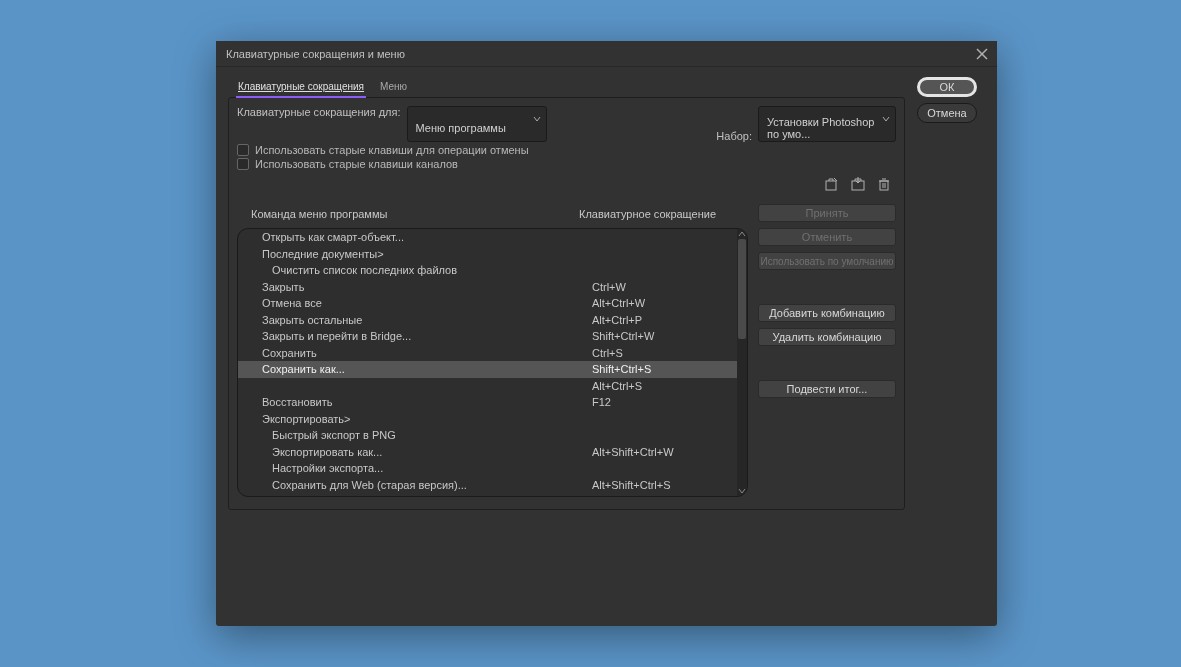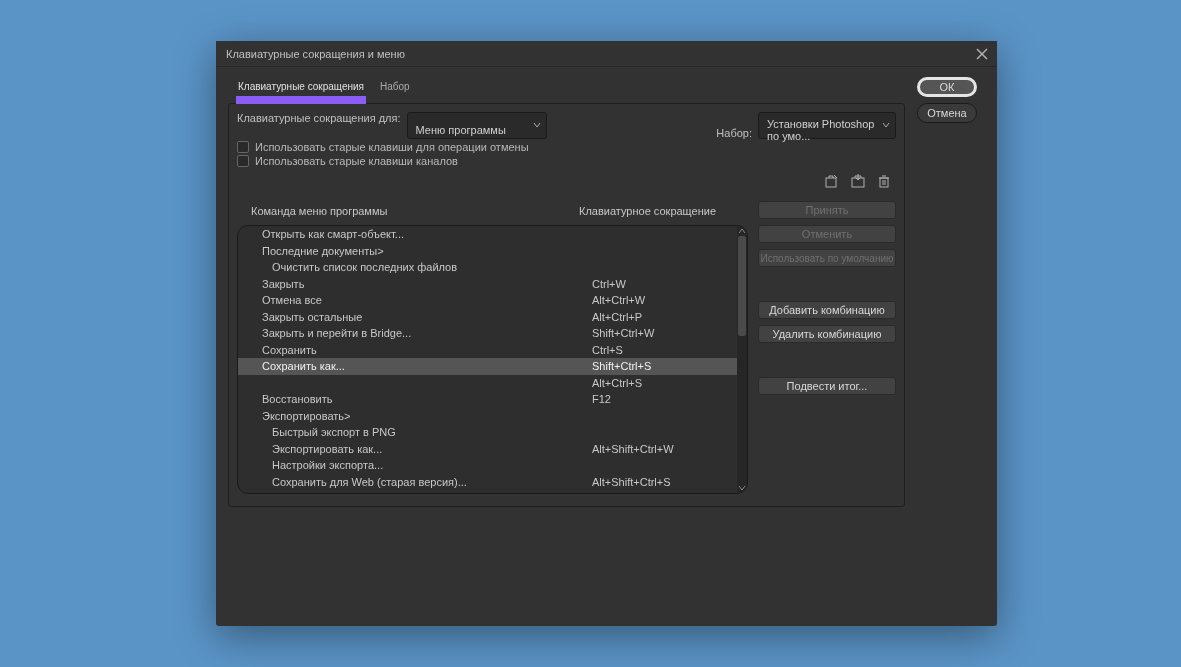--- a/index.html
+++ b/index.html
@@ -67,35 +67,36 @@
   margin-bottom: 0;
 }
 .tab {
   font-size: 10px;
   color: #aaa;
   padding: 4px 2px;
   cursor: pointer;
 }
 .tab.active {
   color: #e0e0e0;
-  border-bottom: 8px solid #8b5cf6;
+  border-bottom: 2px solid #8b5cf6;
+  text-decoration: underline;
 }
 
 .panel {
   border: 1px solid #1e1e1e;
   border-radius: 3px;
   padding: 8px 8px 12px 8px;
   margin-top: -1px;
 }
 .row-label { color: #c0c0c0; }
 .dropdown {
   background: #2a2a2a;
   border: 1px solid #1a1a1a;
   border-radius: 3px;
-  height: 27px;
+  height: 36px;
   display: flex;
   align-items: center;
   padding: 8px 18px 0 8px;
   color: #d0d0d0;
   position: relative;
   font-size: 11px;
 }
 .dropdown .chevron {
   position: absolute;
   right: 5px;
@@ -224,21 +225,21 @@
           <line x1="2" y1="2" x2="12" y2="12" stroke="currentColor" stroke-width="1.5"></line>
           <line x1="12" y1="2" x2="2" y2="12" stroke="currentColor" stroke-width="1.5"></line>
         </svg>
     </span>
   </div>
 
   <div class="content">
     <div class="main-col">
       <div class="tabs">
         <div class="tab active">Клавиатурные сокращения</div>
-        <div class="tab">Набор</div>
+        <div class="tab">Меню</div>
       </div>
 
       <div class="panel">
         <div class="top-row">
           <div class="top-left">
             <span class="row-label">Клавиатурные сокращения для:</span>
             <div class="dropdown" style="width:140px">
               <span>Меню программы</span>
               <span class="chevron"><svg viewBox="0 0 8 8">
                     <path d="M1 2 L4 6 L7 2" fill="none" stroke="#aaa" stroke-width="1"></path>

